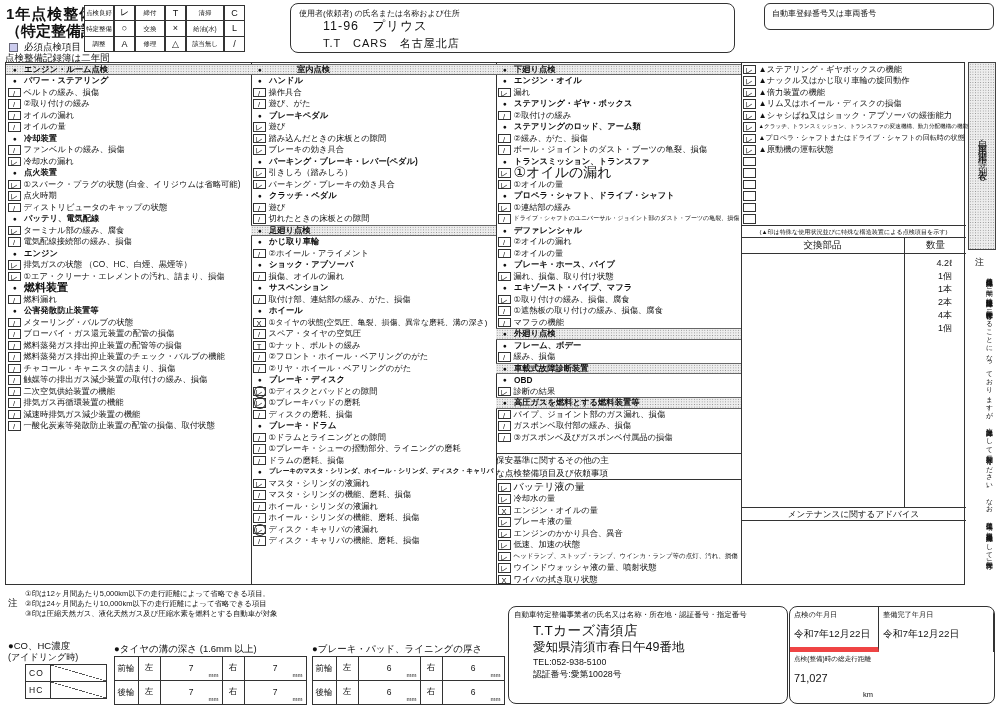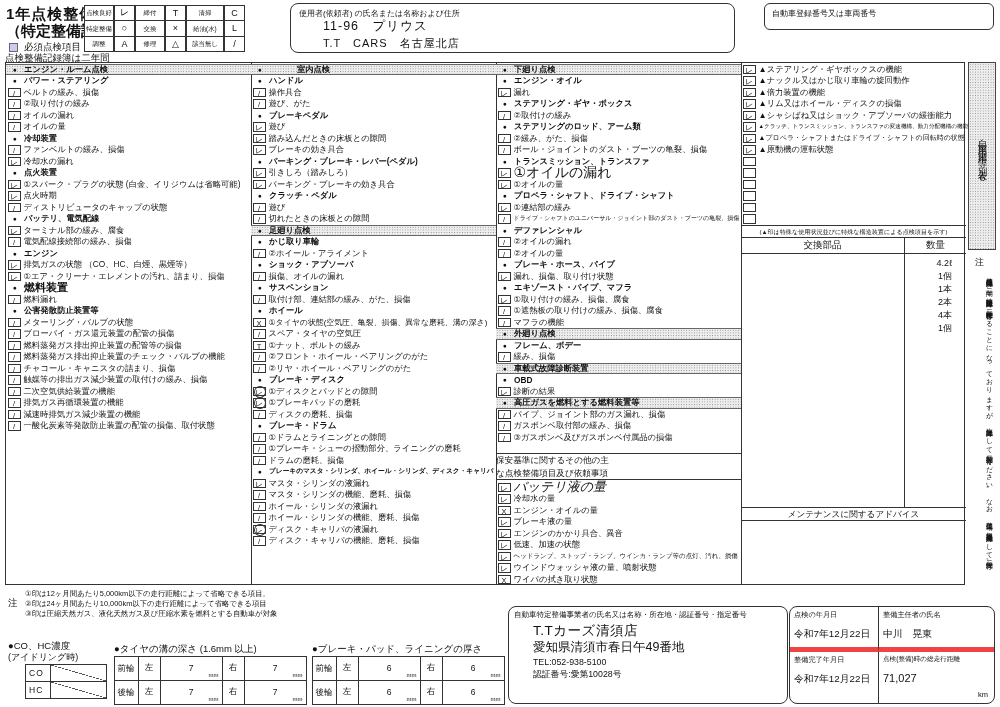--- a/index.html
+++ b/index.html
@@ -582,21 +582,21 @@
         </div>
       </div>
 
     <div id="hoan-hdr">
       <div>保安基準に関するその他の主</div>
       <div>な点検整備項目及び依頼事項</div>
     </div>
     <div id="hoan-items">
         <div class="cl-row">
           <span class="cbox">レ</span>
-          <span class="cl-label" style="font-size: 13px; font-style: italic;">バッテリ液の量</span>
+          <span class="cl-label" style="font-size: 10px;">バッテリ液の量</span>
         </div>
         <div class="cl-row">
           <span class="cbox">レ</span>
           <span class="cl-label" style="font-size: 8.3px;">冷却水の量</span>
         </div>
         <div class="cl-row">
           <span class="cbox">X</span>
           <span class="cl-label" style="font-size: 8.3px;">エンジン・オイルの量</span>
         </div>
         <div class="cl-row">
@@ -788,24 +788,20 @@
     <div id="shop-addr">愛知県清須市春日午49番地</div>
     <div id="shop-tel">TEL:052-938-5100</div>
     <div id="shop-cert">認証番号:愛第10028号</div>
   </div>
 
   <div id="result-box" class="rbox">
     <div class="rcell bdr bdb">
       <div class="rlabel">点検の年月日</div>
       <div class="rvalue">令和7年12月22日</div>
     </div>
-    <div class="rcell bdb">
-      <div class="rlabel">整備主任者の氏名</div>
-      <div class="rvalue">中川　晃東</div>
-    </div>
     <div class="rcell bdr">
       <div class="rlabel">整備完了年月日</div>
       <div class="rvalue">令和7年12月22日</div>
     </div>
     <div class="rcell">
       <div class="rlabel tiny">点検(整備)時の総走行距離</div>
       <div class="rvalue" style="font-size:11px">71,027</div>
       <div class="runit">km</div>
     </div>
   </div>

